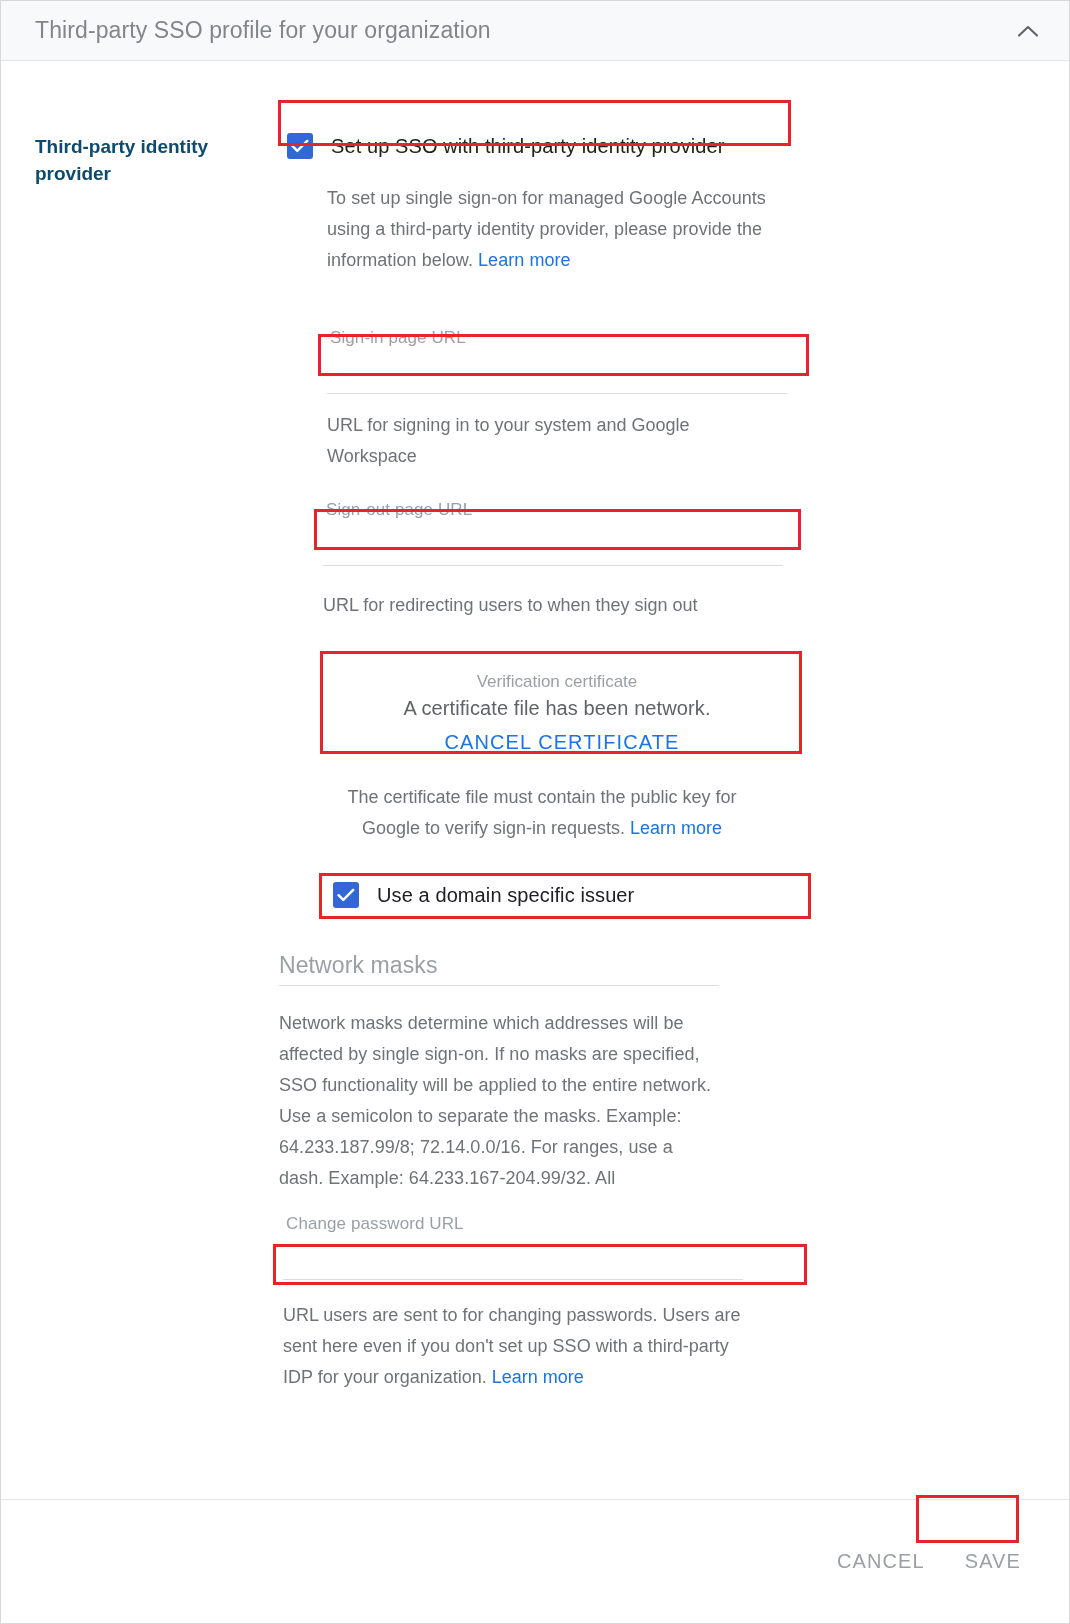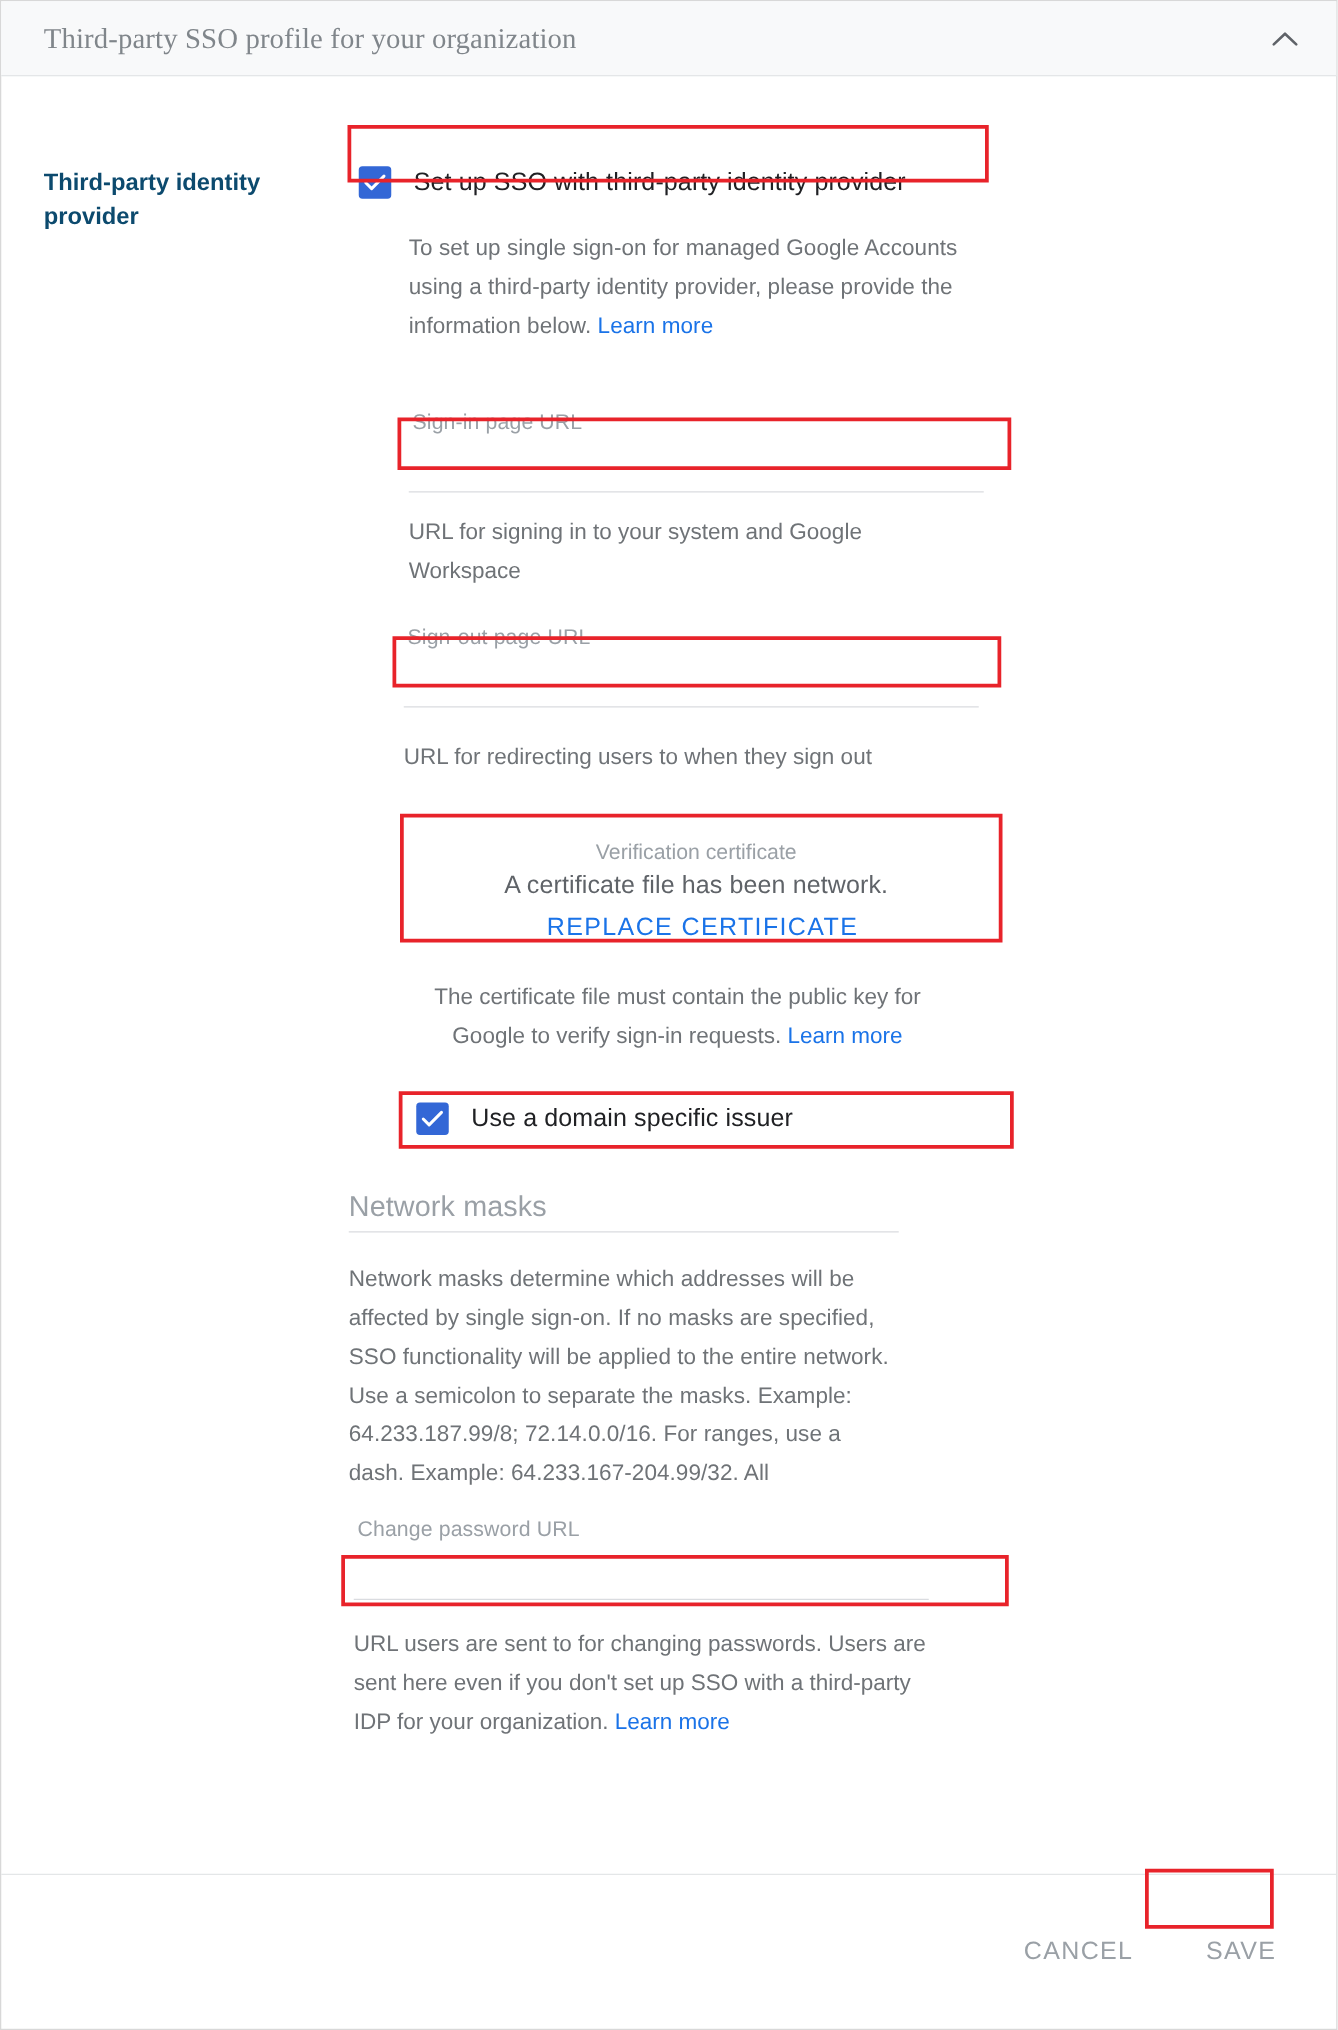--- a/index.html
+++ b/index.html
@@ -34,21 +34,20 @@
     align-items: center;
     padding: 0 22px 0 34px;
     box-sizing: border-box;
   }
   .card-header-title {
     font-size: 23px;
     color: #80868b;
     font-weight: 400;
     letter-spacing: 0.1px;
     flex: 1;
-    font-family: Liberation Serif, serif;
   }
   .chevron-btn {
     width: 38px;
     height: 38px;
     display: flex;
     align-items: center;
     justify-content: center;
     cursor: pointer;
   }
   .chevron-btn svg { display: block; }
@@ -188,21 +187,21 @@
     left: 0;
     right: 0;
     bottom: 0;
     height: 124px;
     border-top: 1px solid #e4e6e8;
     display: flex;
     align-items: center;
     justify-content: flex-end;
     padding-right: 30px;
     box-sizing: border-box;
-    gap: 22px;
+    gap: 4px;
   }
   .btn-text {
     font-size: 20px;
     letter-spacing: 1.1px;
     color: #9aa0a6;
     padding: 10px 18px;
     cursor: pointer;
     background: transparent;
     border: none;
     font-family: "Liberation Sans", sans-serif;
@@ -258,21 +257,21 @@
 
       <div class="field-block" style="margin-top:28px; margin-left:44px; width:460px;">
         <div class="field-label">Sign-out page URL</div>
         <input class="field-input" type="text" style="margin-top: 8px;" value="">
         <div class="field-help" style="margin-top:24px; width:440px;">URL for redirecting users to when they sign out</div>
       </div>
 
       <div class="field-block" style="margin-top:50px; margin-left:48px; width:460px;text-align:center;">
         <div class="cert-label">Verification certificate</div>
         <div class="cert-status">A certificate file has been network.</div>
-        <div class="replace-cert">REPLACE CERTIFICATE</div>
+        <div class="replace-cert">CANCEL CERTIFICATE</div>
         <div class="field-help" style="margin-top:28px; width:430px;">
           <span>The certificate file must contain the public key for Google to verify sign-in requests. </span><a class="link">Learn more</a>
         </div>
       </div>
 
       <div class="check-row" style="margin-top:28px; margin-left:42px;">
         <span class="checkbox">
           <svg width="18" height="14" viewBox="0 0 18 14" aria-hidden="true">
             <path d="M1.6 7.2 L6.3 11.9 L16.2 1.9" fill="none" stroke="#ffffff" stroke-width="2.4" stroke-linecap="round" stroke-linejoin="round"></path>
           </svg>

